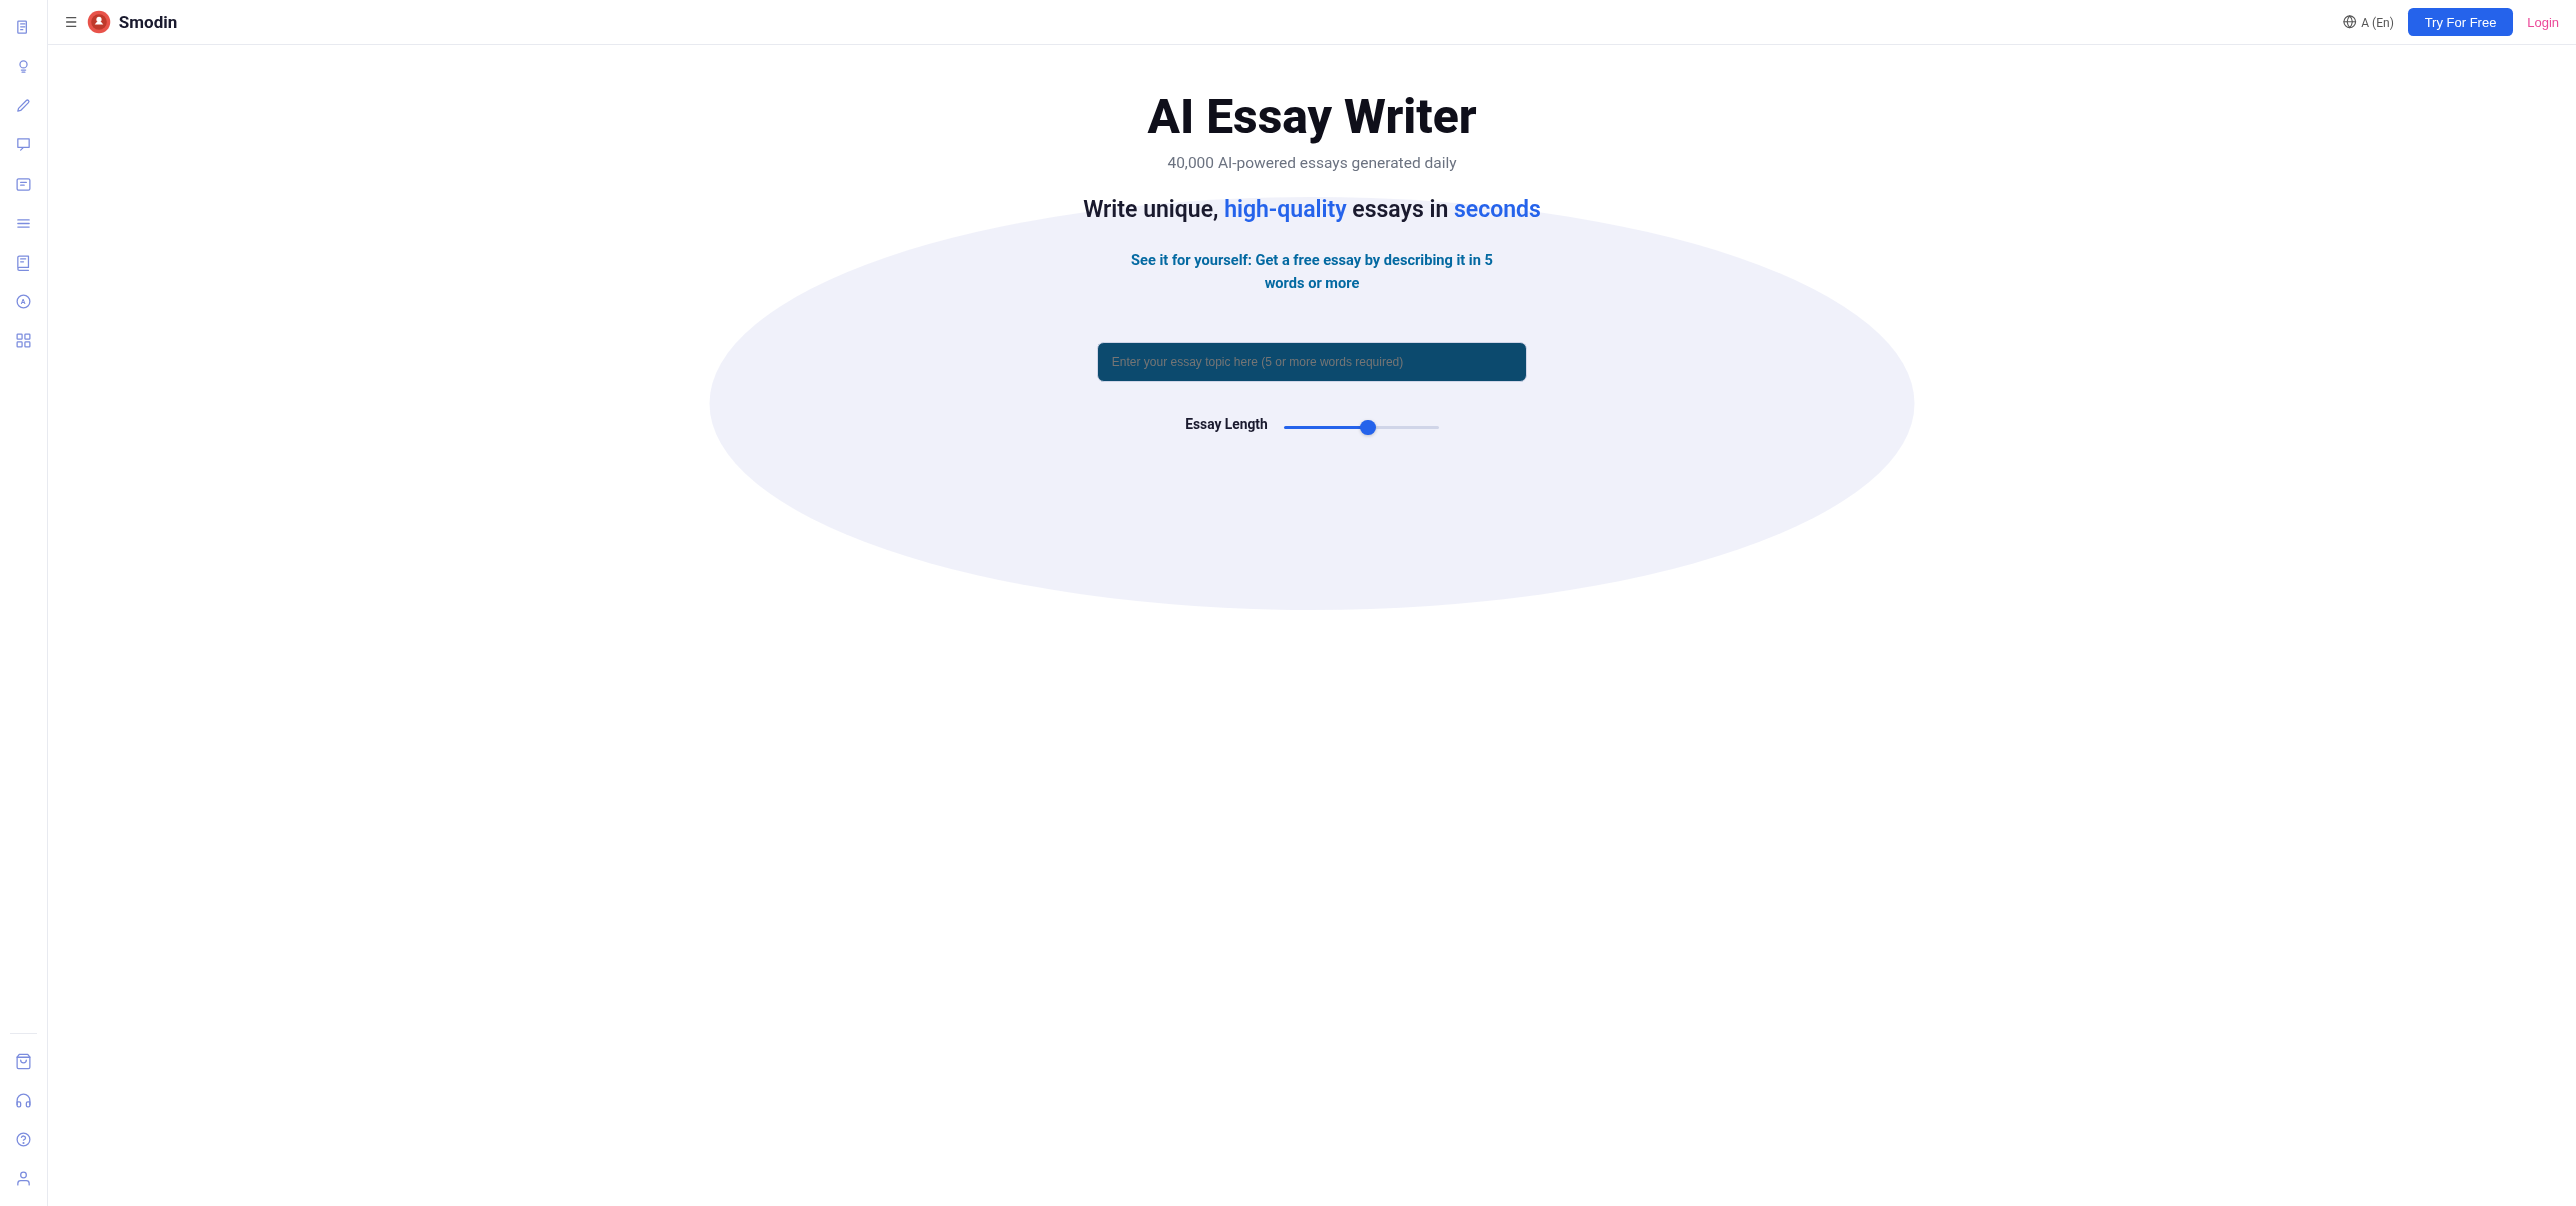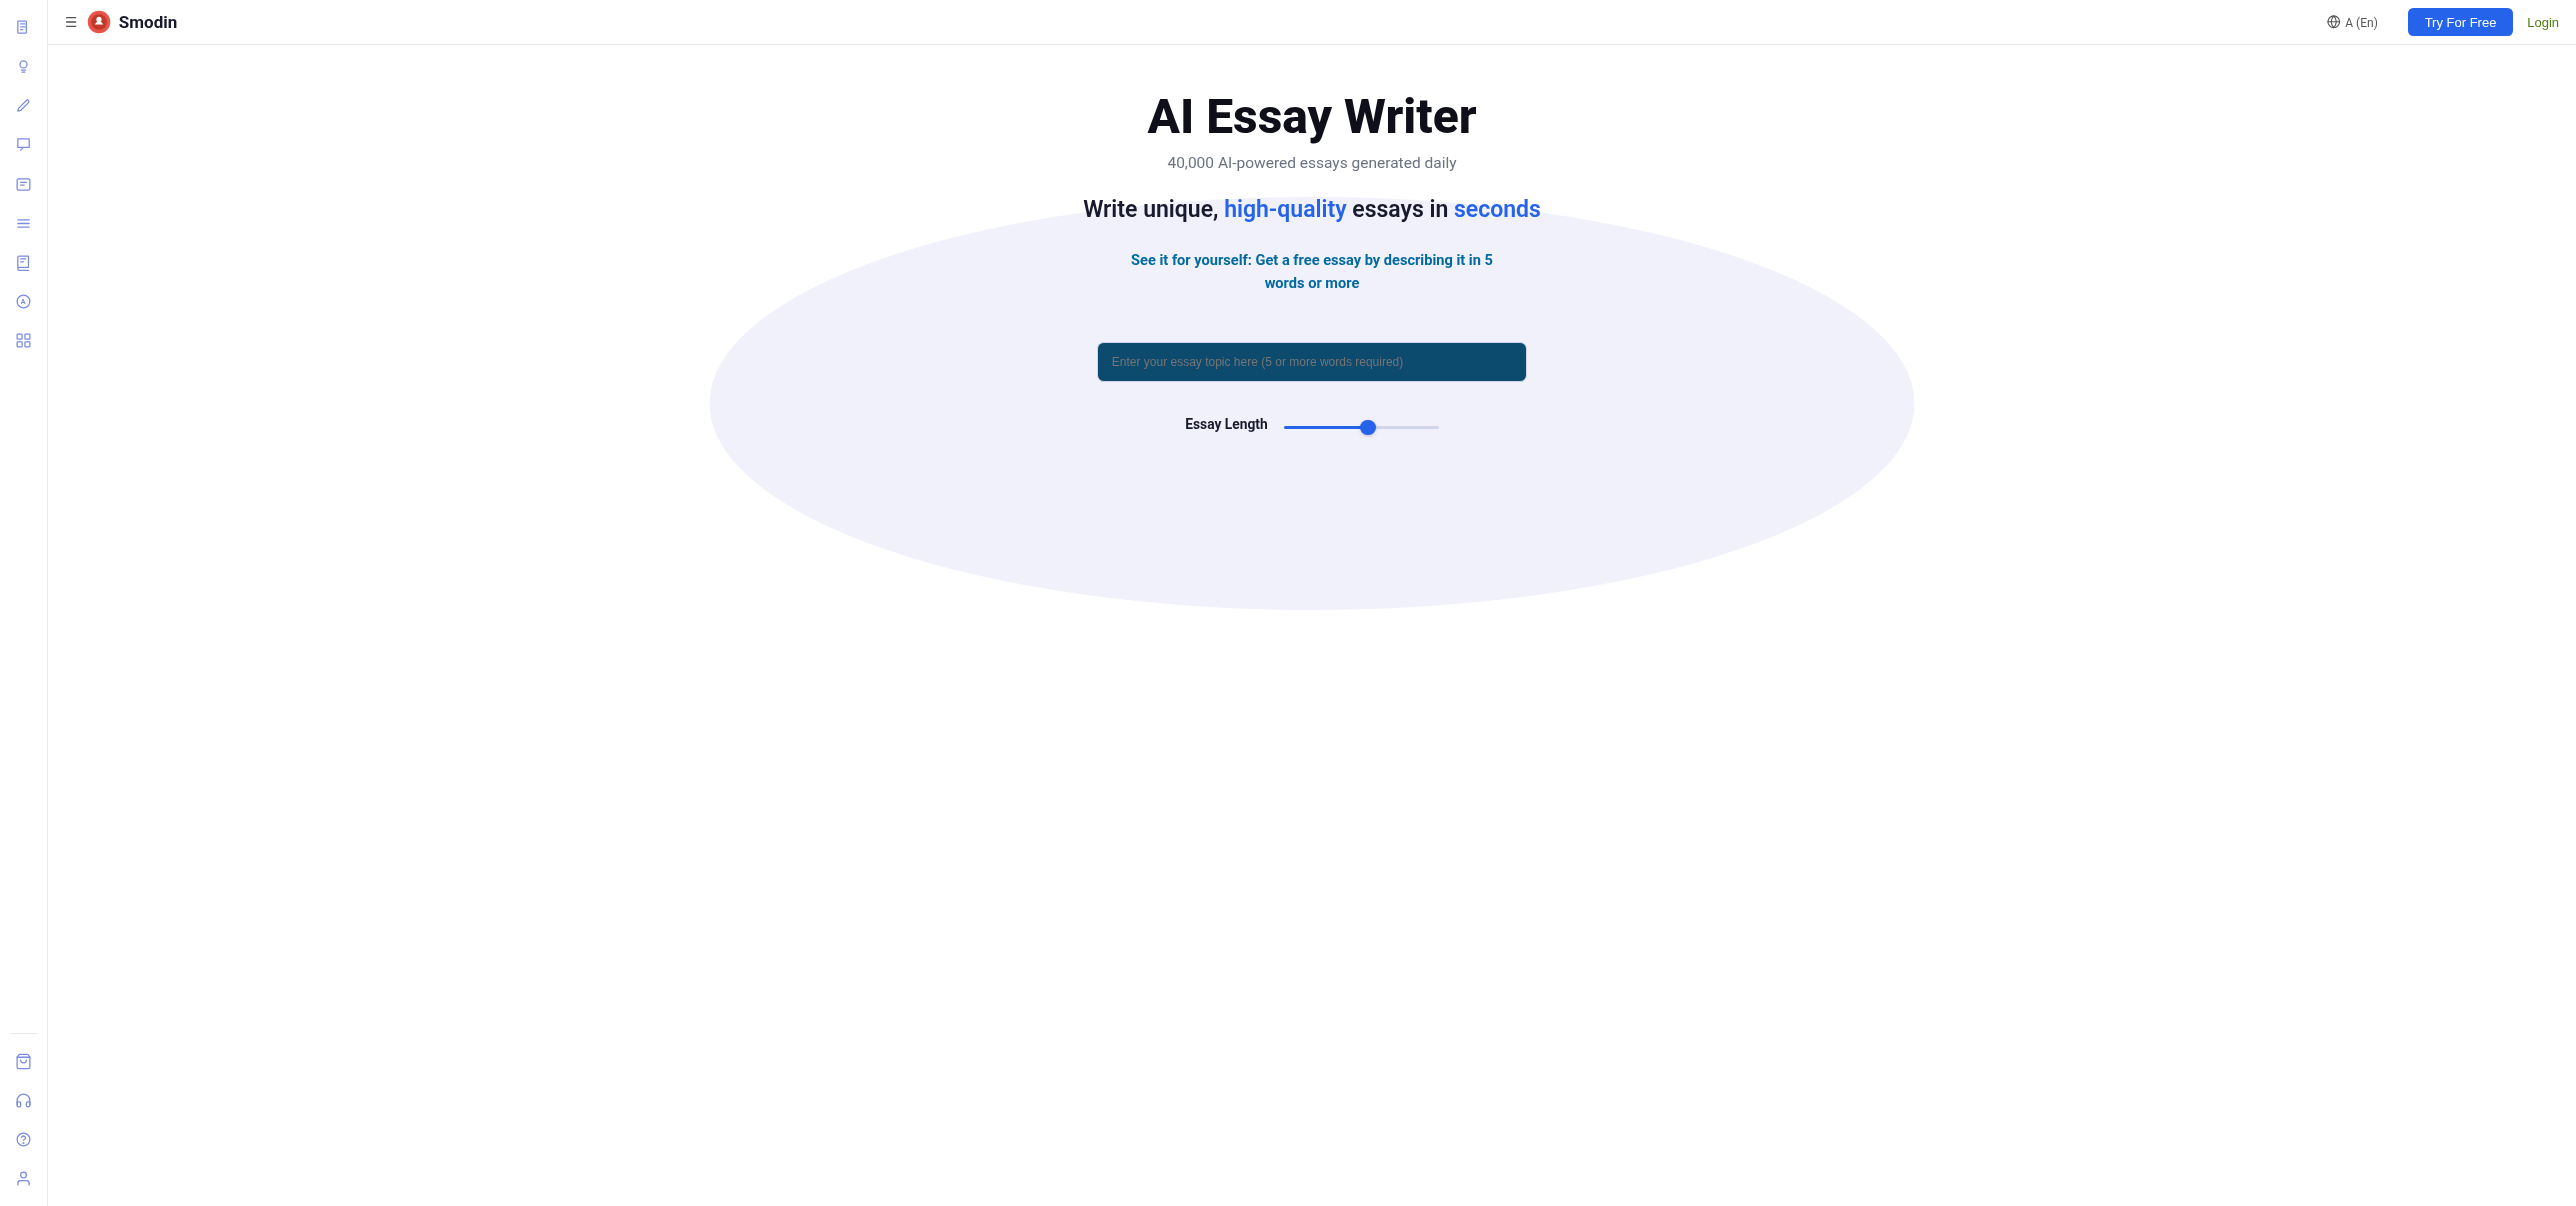--- a/index.html
+++ b/index.html
@@ -117,27 +117,26 @@
 
     .try-free-btn {
       background: #2563eb;
       color: white;
       border: none;
       padding: 6.9px 17px;
       border-radius: 5.2px;
       font-size: 13px;
       font-weight: 500;
       cursor: pointer;
-      margin-left: 16px;
     }
 
     .login-btn {
       background: none;
       border: none;
-      color: #4d7c0f;
+      color: #ec4899;
       font-size: 13px;
       font-weight: 500;
       cursor: pointer;
     }
 
     
     .content {
       flex: 1;
       overflow-y: auto;
       position: relative;

